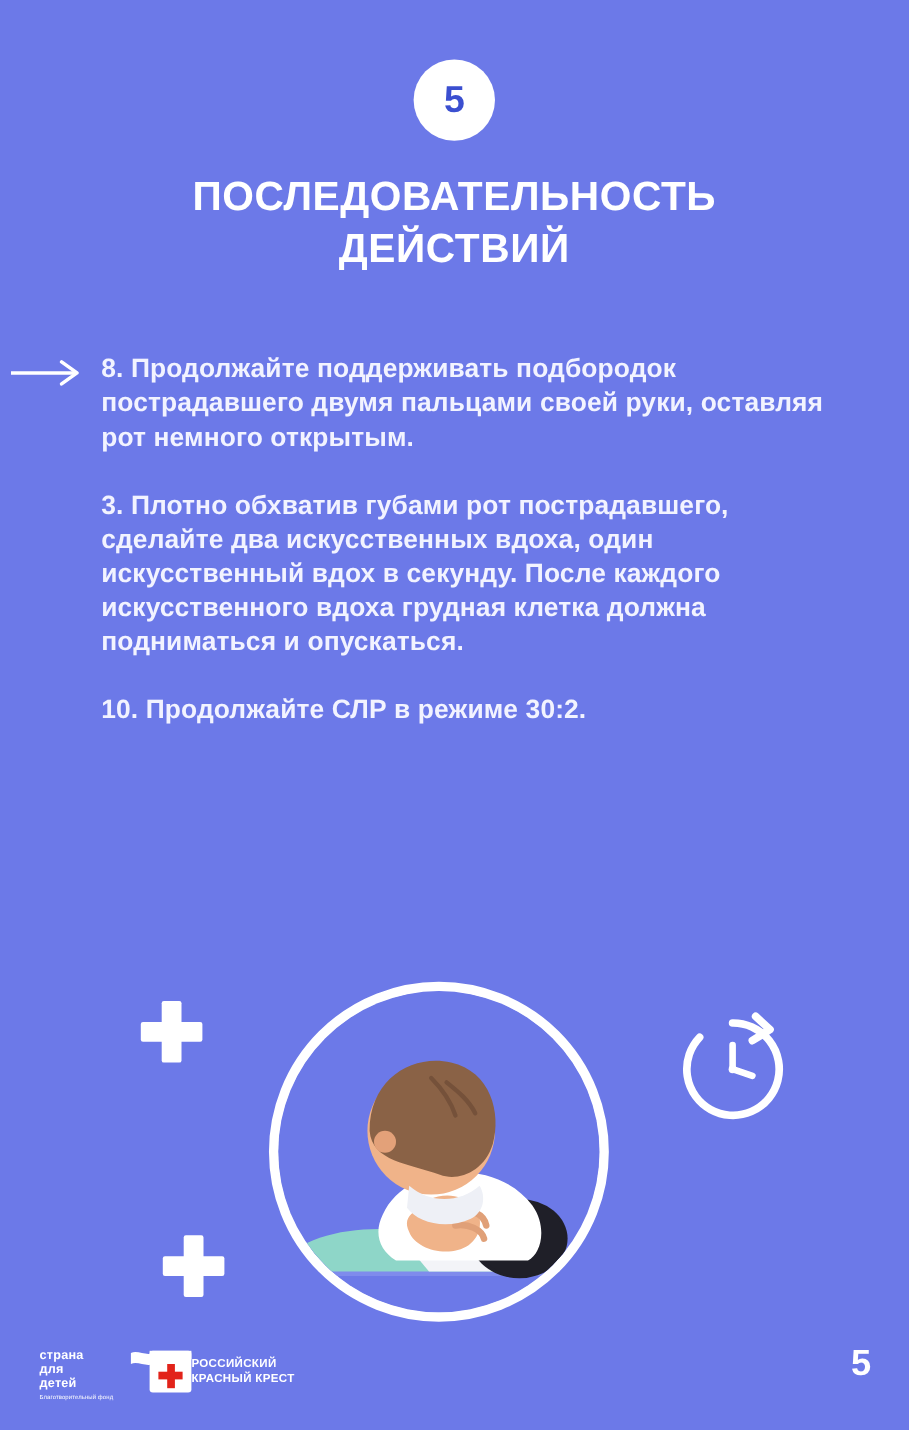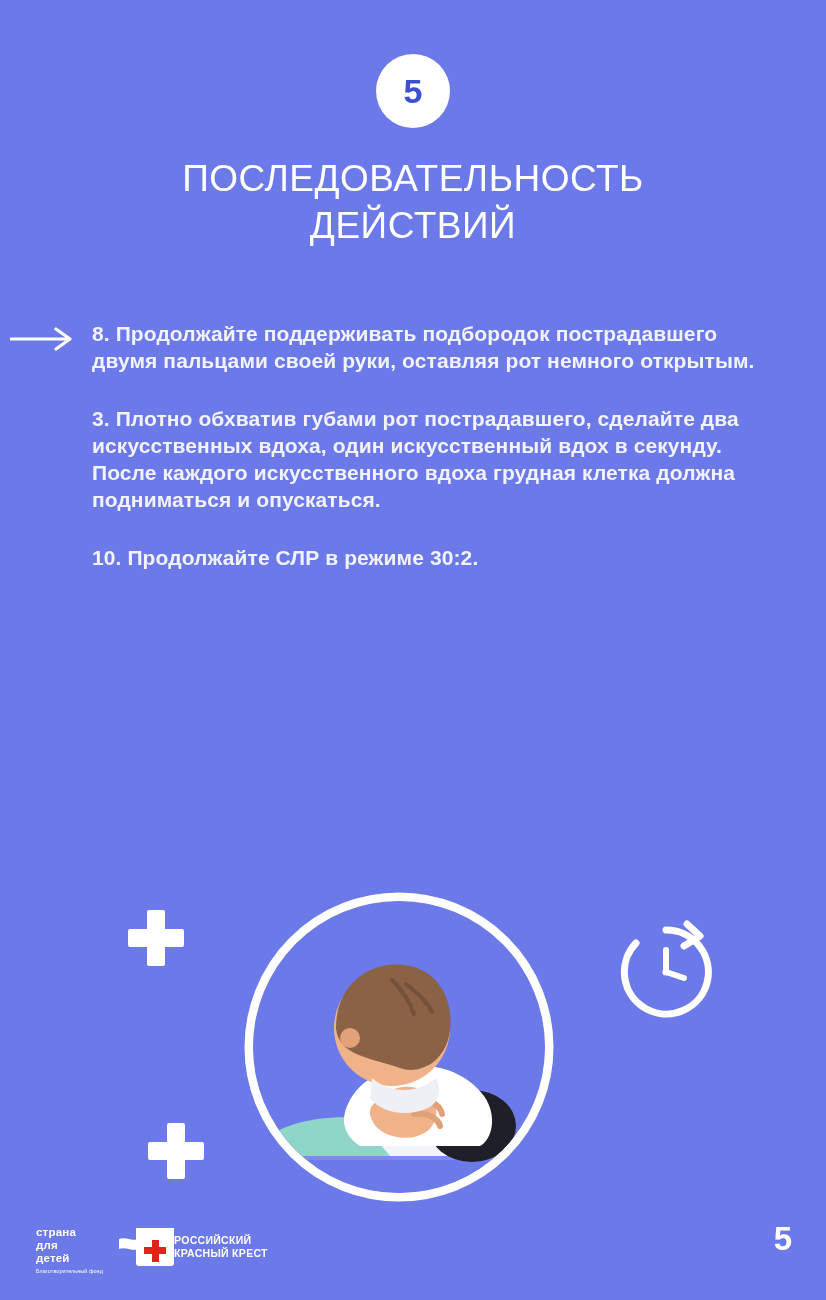--- a/index.html
+++ b/index.html
@@ -46,21 +46,21 @@
   }
 
   
   .title {
     position: absolute;
     top: 155px;
     left: 0;
     width: 826px;
     text-align: center;
     font-size: 37px;
-    font-weight: normal;
+    font-weight: bold;
     letter-spacing: 0.5px;
     line-height: 1.28;
     color: #ffffff;
     text-transform: uppercase;
   }
   .title .l2 { display: block; }
 
   
   .arrow {
     position: absolute;
@@ -71,21 +71,21 @@
   }
 
   
   .content {
     position: absolute;
     left: 92px;
     top: 320px;
     width: 664px;
   }
   .para {
-    font-size: 21px;
+    font-size: 24px;
     line-height: 1.30;
     font-weight: bold;
     color: #f2f3ff;
     margin: 0 0 30px 0;
     letter-spacing: 0.1px;
   }
   .para:last-child { margin-bottom: 11px; }
 
   
   .illustration {
@@ -158,21 +158,21 @@
     left: 0;
     bottom: 0;
     width: 826px;
     height: 92px;
   }
   .logo-sd {
     position: absolute;
     left: 36px;
     top: 18px;
     display: flex;
-    align-items: center;
+    align-items: flex-start;
     gap: 12px;
   }
   .logo-sd-text {
     font-size: 11.5px;
     font-weight: bold;
     line-height: 1.12;
     letter-spacing: 0.2px;
     color: #ffffff;
     text-transform: lowercase;
   }

